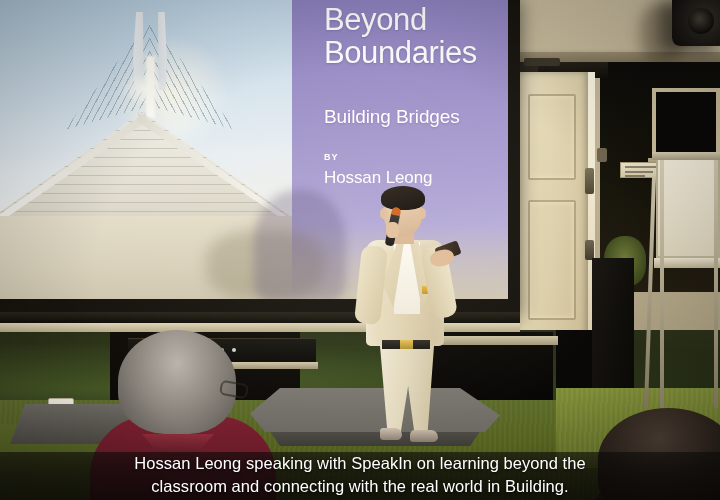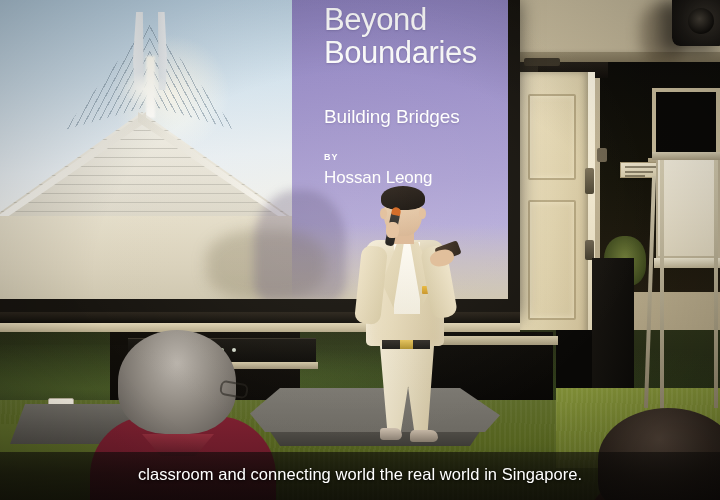--- a/index.html
+++ b/index.html
@@ -662,16 +662,17 @@
   </div>
 
   <div class="aud-right">
     <div class="shoulder"></div>
     <div class="hair"></div>
   </div>
 
   <div class="grade"></div>
 
   <div class="caption-bar">
-    <div class="caption-line">classroom and connecting world the real world in Singapore.</div>
+    <div class="caption-line">Hossan Leong speaking with SpeakIn on learning beyond the</div>
+    <div class="caption-line">classroom and connecting with the real world in Building.</div>
   </div>
 
 </div>
 
 </body></html>

